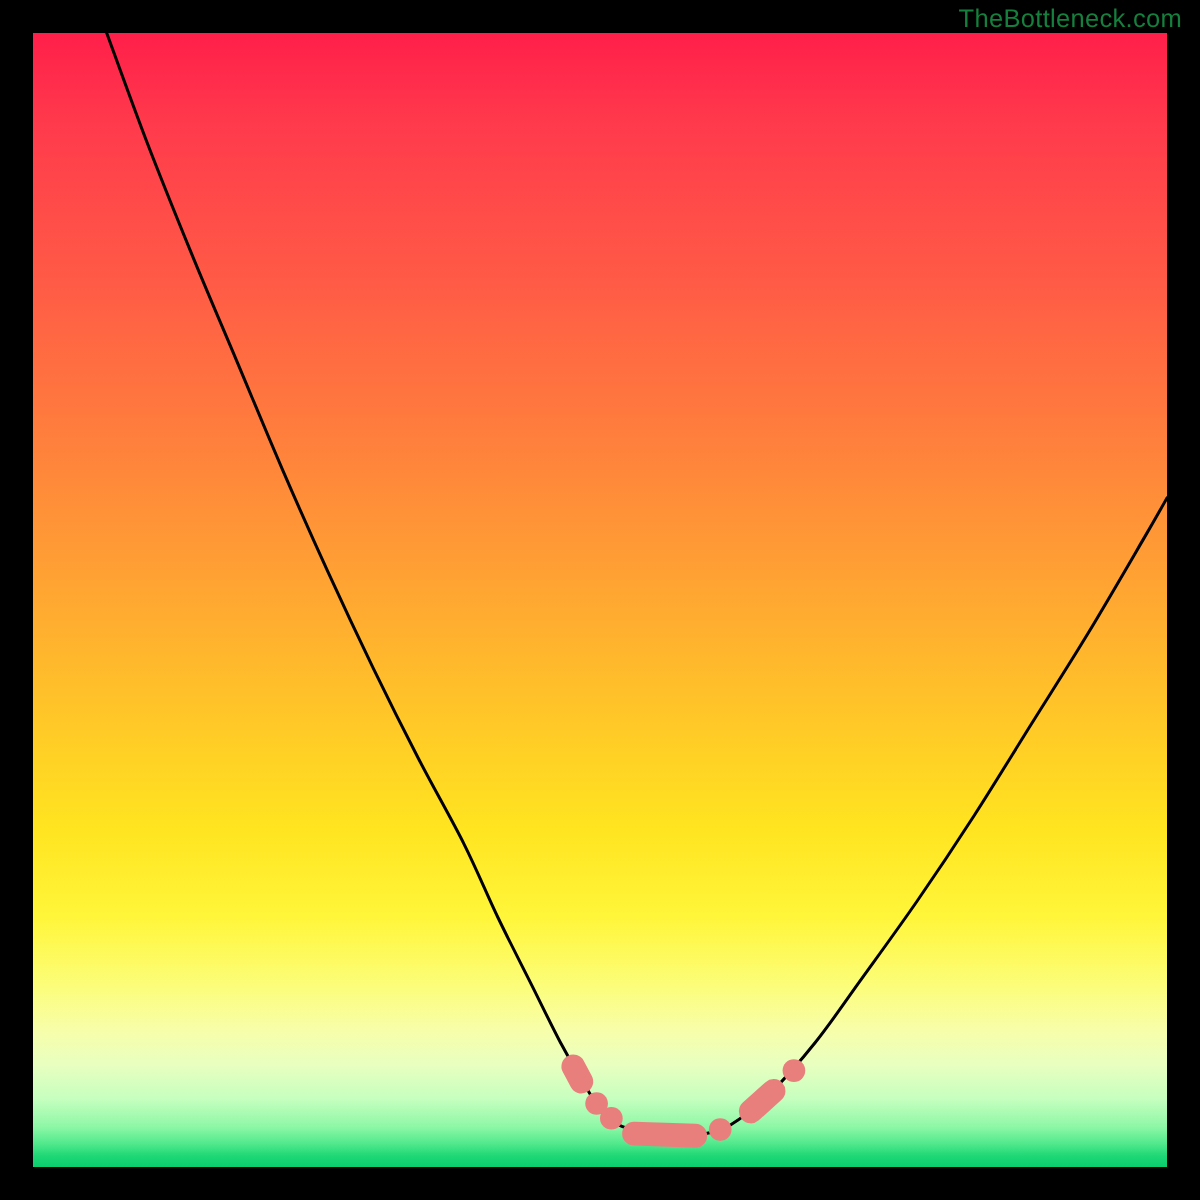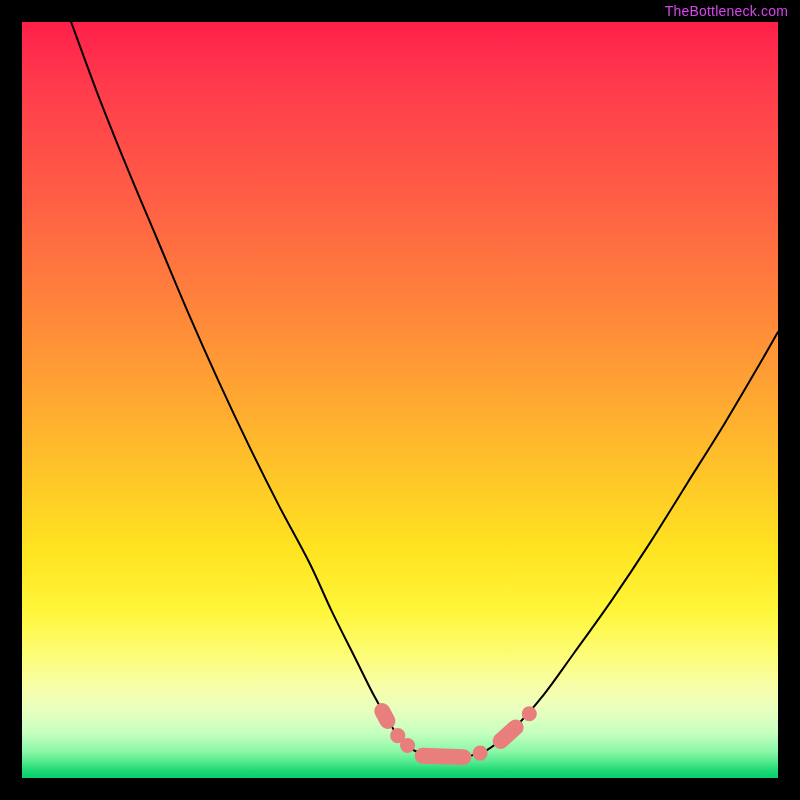--- a/index.html
+++ b/index.html
@@ -43,22 +43,22 @@
       #8cf7a6 96.5%,
       #4ee88b 98%,
       #1fd876 99%,
       #0ace6c 100%
     );
   }
   .attribution {
     position: absolute;
     top: 3px;
     right: 12px;
-    color: #d946ef;
-    font-size: 14px;
+    color: #15803d;
+    font-size: 17px;
     font-weight: 400;
     letter-spacing: 0.2px;
     z-index: 10;
     text-align: center;
   }
   svg.overlay {
     position: absolute;
     top: 0;
     left: 0;
   }

